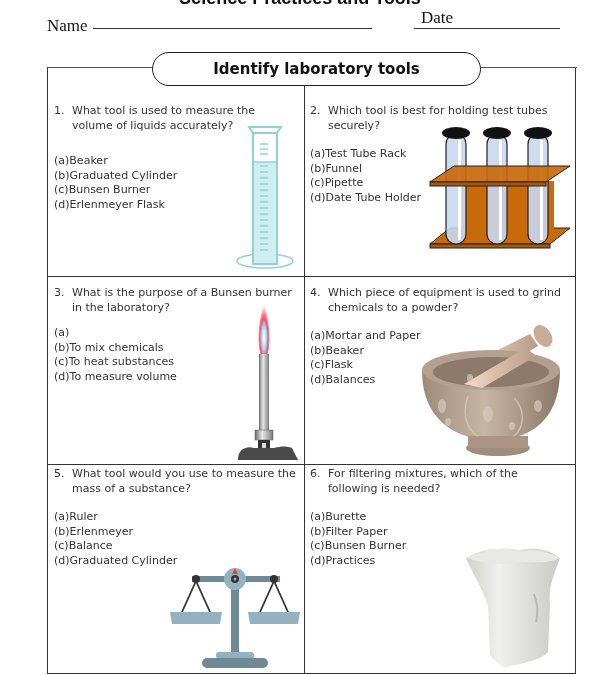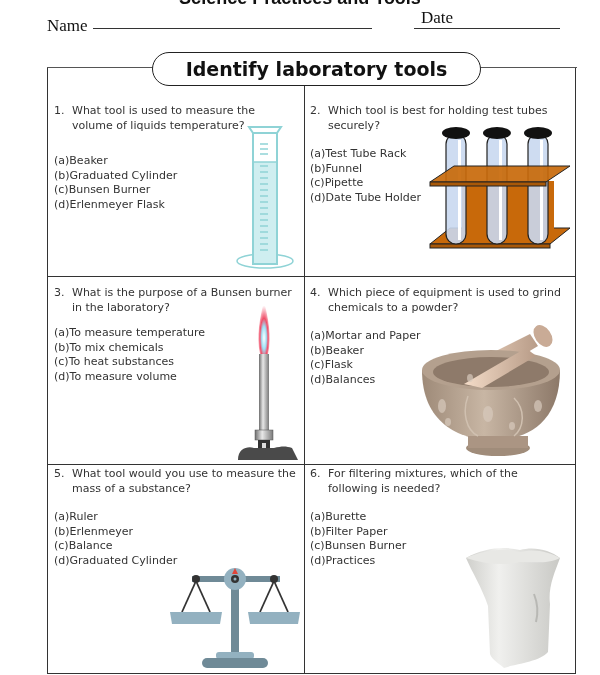--- a/index.html
+++ b/index.html
@@ -4,21 +4,21 @@
 <style>
   html, body { margin:0; padding:0; background:#ffffff; }
   body { width:600px; height:675px; position:relative; overflow:hidden; font-family:"DejaVu Sans", sans-serif; color:#222; }
   .top-title { position:absolute; left:0; width:600px; top:-12px; text-align:center; font-family:"Liberation Sans", sans-serif; font-weight:bold; font-size:18px; color:#111; }
   .name-row { position:absolute; top:8px; left:47px; width:520px; font-family:"Liberation Serif", serif; font-size:17px; color:#111; }
   .name-row .lbl { position:absolute; top:0; }
   .name-row .line { position:absolute; top:20px; border-bottom:1px solid #333; height:0; }
   .grid { position:absolute; left:47px; top:68px; width:529px; height:606px; border:1.5px solid #333; border-top:none; box-sizing:border-box; }
   .grid-top-left { position:absolute; left:47px; top:67px; width:107px; border-top:1.5px solid #555; }
   .grid-top-right { position:absolute; left:478px; top:67px; width:99px; border-top:1.5px solid #555; }
-  .pill { position:absolute; left:152px; top:52px; width:329px; height:34px; border:1.5px solid #222; border-radius:18px; background:#fff; box-sizing:border-box; display:flex; align-items:center; justify-content:center; font-family:"DejaVu Sans", sans-serif; font-weight:bold; font-size:19px; color:#111; }
+  .pill { position:absolute; left:152px; top:52px; width:329px; height:34px; border:1.5px solid #222; border-radius:18px; background:#fff; box-sizing:border-box; display:flex; align-items:center; justify-content:center; font-family:"DejaVu Sans", sans-serif; font-weight:bold; font-size:15px; color:#111; }
   .vline { position:absolute; left:304px; border-left:1.5px solid #333; }
   .hline { position:absolute; left:47px; width:529px; border-top:1.5px solid #333; }
   .cell { position:absolute; box-sizing:border-box; font-size:11px; line-height:14.5px; color:#333; }
   .q { display:flex; }
   .q .num { width:18px; flex:none; }
   .opts { margin-top:14px; }
   .opt { display:flex; white-space:nowrap; }
   .opt .l { flex:none; }
   .art { position:absolute; }
 </style>
@@ -39,21 +39,21 @@
 <div class="grid"></div>
 <div class="vline" style="top:86px;height:588px;"></div>
 <div class="hline" style="top:276px;"></div>
 <div class="hline" style="top:464px;"></div>
 
 <div class="pill">Identify laboratory tools</div>
 
 <div class="cell" style="left:54px;top:104px;width:245px;">
   <div class="q">
       <span class="num">1.</span>
-      <span>What tool is used to measure the volume of liquids temperature?</span>
+      <span>What tool is used to measure the volume of liquids accurately?</span>
     </div>
   <div class="opts" style="margin-top:21px;">
     <div class="opt">
         <span class="l">(a)</span>
         <span>Beaker</span>
       </div>
     <div class="opt">
         <span class="l">(b)</span>
         <span>Graduated Cylinder</span>
       </div>
@@ -144,21 +144,20 @@
 </svg>
 
 <div class="cell" style="left:54px;top:286px;width:245px;">
   <div class="q">
       <span class="num">3.</span>
       <span>What is the purpose of a Bunsen burner in the laboratory?</span>
     </div>
   <div class="opts" style="margin-top:11px;">
     <div class="opt">
         <span class="l">(a)</span>
-        <span>To measure temperature</span>
       </div>
     <div class="opt">
         <span class="l">(b)</span>
         <span>To mix chemicals</span>
       </div>
     <div class="opt">
         <span class="l">(c)</span>
         <span>To heat substances</span>
       </div>
     <div class="opt">

